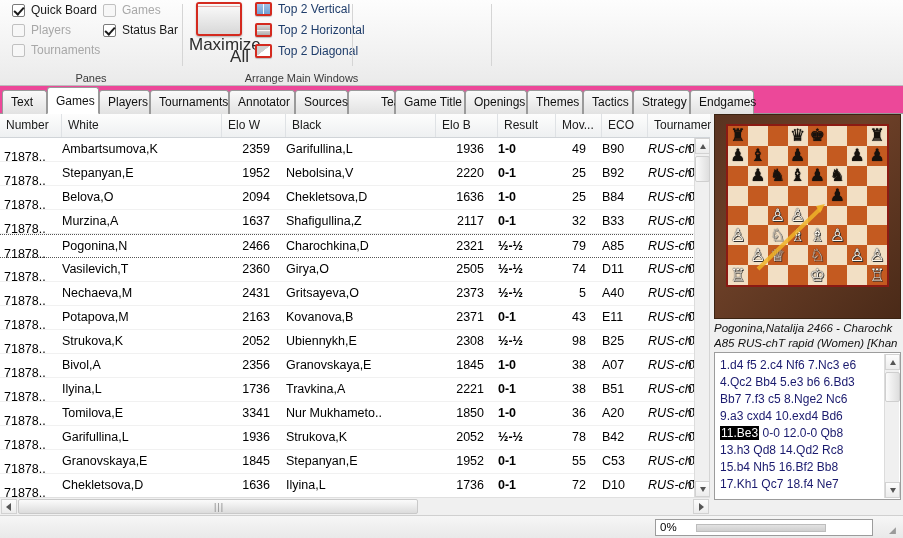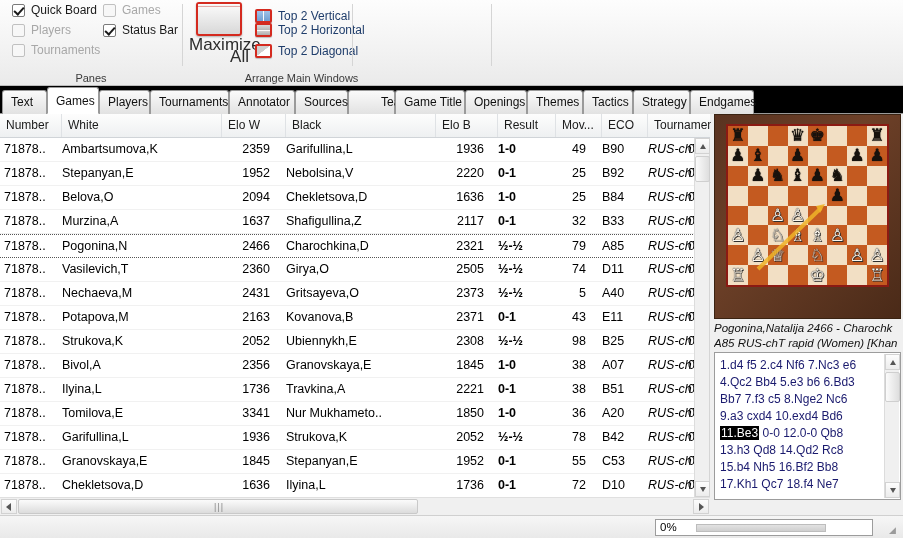--- a/index.html
+++ b/index.html
@@ -87,21 +87,21 @@
     content:""; position:absolute; left:0; top:0; width:100%; height:100%;
     background: linear-gradient(to bottom right,#cfcfcf 0%,#cfcfcf 48%,#ffffff 50%,#ffffff 100%);
   }
   .mini-lbl { color: #1f3d6b; white-space: nowrap; }
 
   #g-full { left: 421px; width: 70px; }
 
   
   .tabstrip {
     position: absolute; left: 0; top: 86px; width: 903px; height: 28px;
-    background: #000000;
+    background: #ec4899;
   }
   .tabstrip .baseline {
     position: absolute; left: 0; bottom: 0; width: 903px; height: 1px; background: #9a9a9a;
   }
   .tab {
     position: absolute; top: 4px; height: 24px; line-height: 22px;
     padding: 0 8px; font-size: 12px; color: #111;
     background: linear-gradient(to bottom,#fafafa,#e2e2e2);
     border: 1px solid #9a9a9a; border-bottom: none;
     border-radius: 3px 3px 0 0; white-space: nowrap; cursor: default;
@@ -129,21 +129,21 @@
   .rows {
     position: absolute; left: 0; top: 24px; width: 695px; height: 359px;
     overflow: hidden;
   }
   .row { position: relative; height: 24px; border-bottom: 1px solid #f1f1f1; }
   .row.sel { border-top: 1px dotted #555; border-bottom: 1px dotted #555; height: 24px; }
   .cell {
     position: absolute; top: 0; height: 23px; line-height: 23px;
     font-size: 12.5px; color: #000; white-space: nowrap; overflow: hidden;
   }
-  .c-num  { left: 4px;   width: 54px; }
+  .c-num  { left: 4px;   width: 54px; margin-top: 8px; }
   .c-wh   { left: 62px;  width: 160px; }
   .c-ew   { left: 222px; width: 48px; text-align: right; }
   .c-bl   { left: 286px; width: 150px; }
   .c-eb   { left: 436px; width: 48px; text-align: right; }
   .c-res  { left: 498px; width: 48px; font-weight: bold; }
   .c-mov  { left: 556px; width: 30px; text-align: right; }
   .c-eco  { left: 602px; width: 34px; }
   .c-tn   { left: 648px; width: 132px; font-style: italic; }
   .c-d    { left: 688px; width: 16px; }
 
@@ -302,21 +302,21 @@
 
     <div class="ribbon-group" id="g-arrange">
       <div class="big-btn" style="left:6px; top:2px; width:60px;">
         <div class="win-icon" style="width:46px; height:34px; margin:0 auto;">
           <div class="titlebar"></div>
         </div>
         <div style="margin-top:3px;">Maximize</div>
         <div>All</div>
       </div>
 
-      <div class="mini-row" style="left:72px; top:9px;">
+      <div class="mini-row" style="left:72px; top:2px;">
         <span class="mini-icon mi-vert"></span>
         <span class="mini-lbl">Top 2 Vertical</span>
       </div>
       <div class="mini-row" style="left:72px; top:23px;">
         <span class="mini-icon mi-horz"></span>
         <span class="mini-lbl">Top 2 Horizontal</span>
       </div>
       <div class="mini-row" style="left:72px; top:44px;">
         <span class="mini-icon mi-diag"></span>
         <span class="mini-lbl">Top 2 Diagonal</span>

